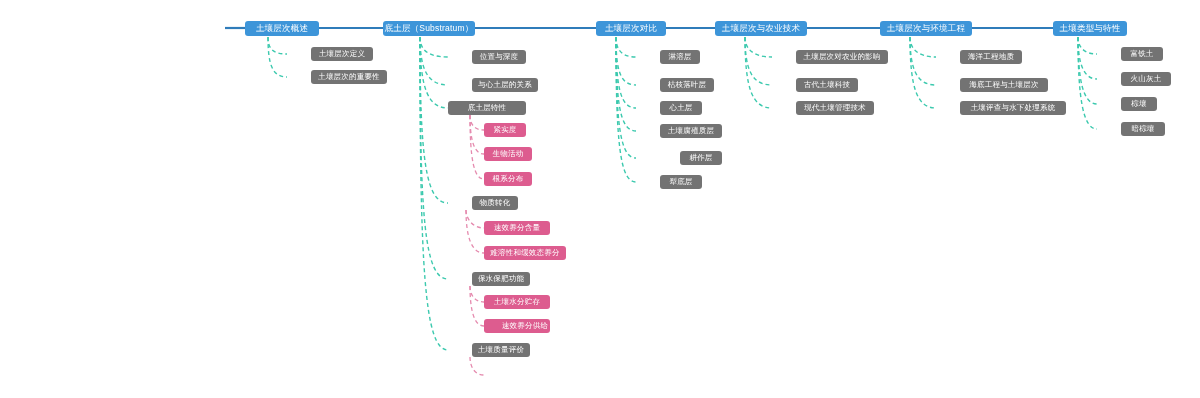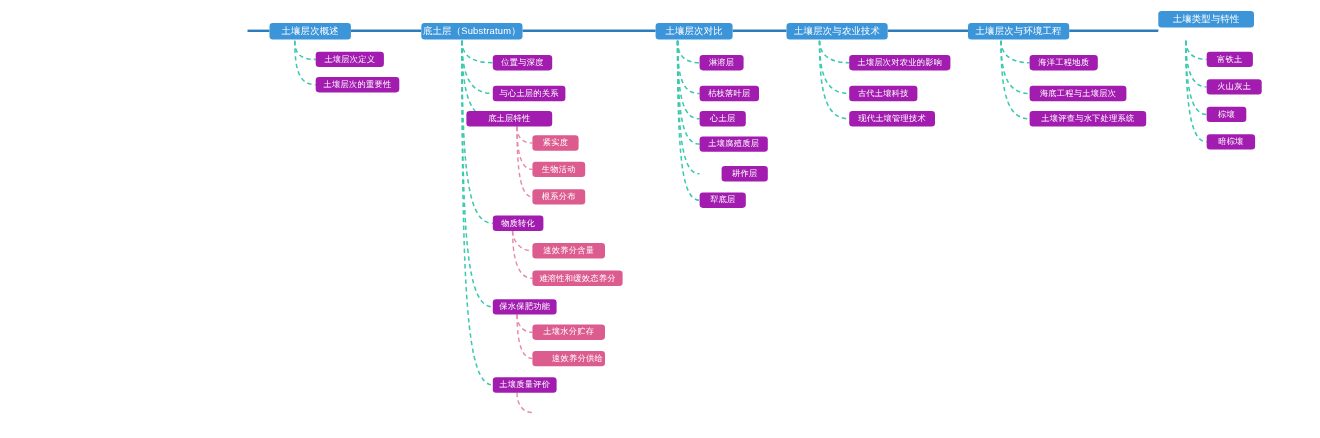--- a/index.html
+++ b/index.html
@@ -40,23 +40,24 @@
     font-size: 15px;
     border-radius: 2px;
     letter-spacing: 1px;
   }
   .node.branch {
     background: #3d95d9;
     font-size: 8.5px;
     border-radius: 3px;
   }
   .node.leaf1 {
-    background: #a21caf;
+    background: #737373;
     font-size: 7.5px;
     border-radius: 3px;
+    margin-left: 24px;
   }
   .node.leaf2 {
     background: #dd5c8f;
     font-size: 7.5px;
     border-radius: 3px;
   }
 </style>
 </head>
 <body>
 
@@ -151,19 +152,19 @@
   <div class="node branch" style="left:715px;top:21px;width:92px;height:15px;">土壤层次与农业技术</div>
   <div class="node leaf1" style="left:772px;top:50px;width:92px;height:14px;">土壤层次对农业的影响</div>
   <div class="node leaf1" style="left:772px;top:78px;width:62px;height:14px;">古代土壤科技</div>
   <div class="node leaf1" style="left:772px;top:101px;width:78px;height:14px;">现代土壤管理技术</div>
 
   <div class="node branch" style="left:880px;top:21px;width:92px;height:15px;">土壤层次与环境工程</div>
   <div class="node leaf1" style="left:936px;top:50px;width:62px;height:14px;">海洋工程地质</div>
   <div class="node leaf1" style="left:936px;top:78px;width:88px;height:14px;">海底工程与土壤层次</div>
   <div class="node leaf1" style="left:936px;top:101px;width:106px;height:14px;">土壤评查与水下处理系统</div>
 
-  <div class="node branch" style="left:1053px;top:10px;width:87px;height:15px;">土壤类型与特性</div>
+  <div class="node branch" style="left:1053px;top:21px;width:74px;height:15px;">土壤类型与特性</div>
   <div class="node leaf1" style="left:1097px;top:47px;width:42px;height:14px;">富铁土</div>
   <div class="node leaf1" style="left:1097px;top:72px;width:50px;height:14px;">火山灰土</div>
   <div class="node leaf1" style="left:1097px;top:97px;width:36px;height:14px;">棕壤</div>
   <div class="node leaf1" style="left:1097px;top:122px;width:44px;height:14px;">暗棕壤</div>
 
 </div>
 
 </body></html>

